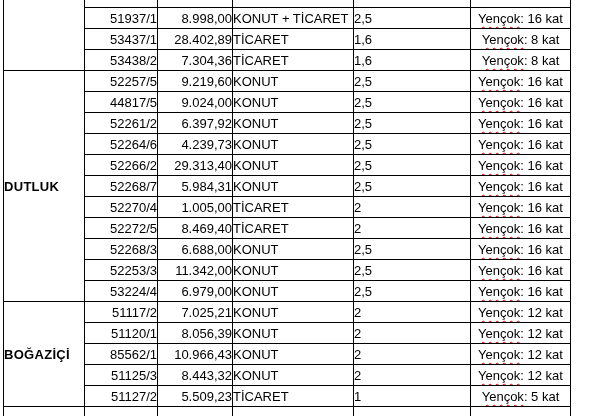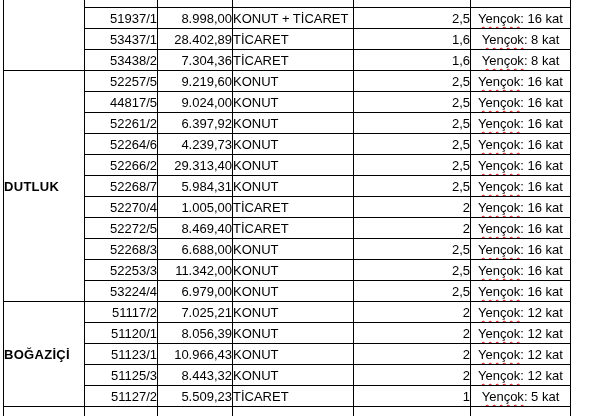--- a/index.html
+++ b/index.html
@@ -40,21 +40,21 @@
   td.region {
     font-weight: bold;
     font-size: 14px;
     letter-spacing: 0.3px;
     text-align: left;
     vertical-align: middle;
   }
   td.parcel  { text-align: right; }
   td.area    { text-align: right; padding-right: 6px; }
   td.type    { }
-  td.ratio   { text-align: right; }
+  td.ratio   { text-align: left; }
   td.yencok  { text-align: center; }
   .sq {
     text-decoration-line: underline;
     text-decoration-style: wavy;
     text-decoration-color: var(--squiggle, #e00000);
     text-decoration-thickness: 1px;
     text-underline-offset: 3px;
     margin-top: 40px;
   }
 </style>
@@ -188,21 +188,21 @@
           <td class="yencok"><span class="sq">Yençok</span>: 12 kat</td>
         </tr>
         <tr>
           <td class="parcel">51120/1</td>
           <td class="area">8.056,39</td>
           <td class="type">KONUT</td>
           <td class="ratio">2</td>
           <td class="yencok"><span class="sq">Yençok</span>: 12 kat</td>
         </tr>
         <tr>
-          <td class="parcel">51123/1</td>
+          <td class="parcel">85562/1</td>
           <td class="area">10.966,43</td>
           <td class="type">KONUT</td>
           <td class="ratio">2</td>
           <td class="yencok"><span class="sq">Yençok</span>: 12 kat</td>
         </tr>
         <tr>
           <td class="parcel">51125/3</td>
           <td class="area">8.443,32</td>
           <td class="type">KONUT</td>
           <td class="ratio">2</td>

